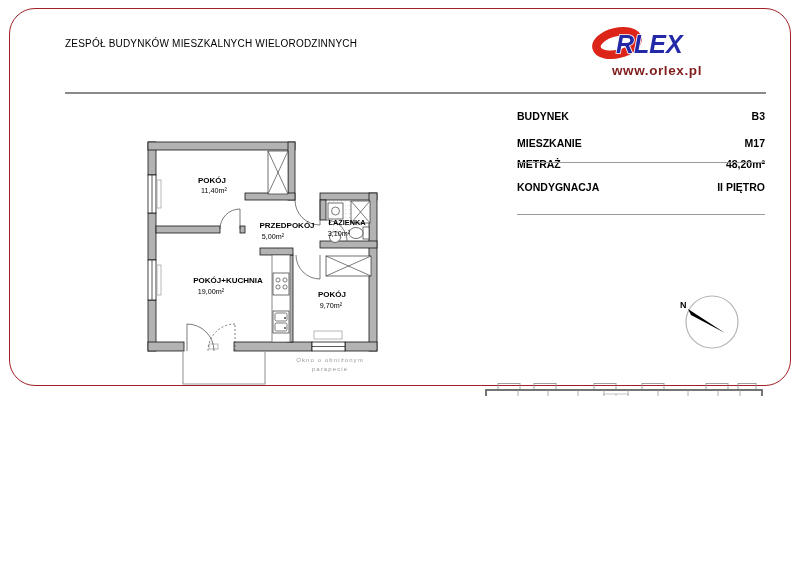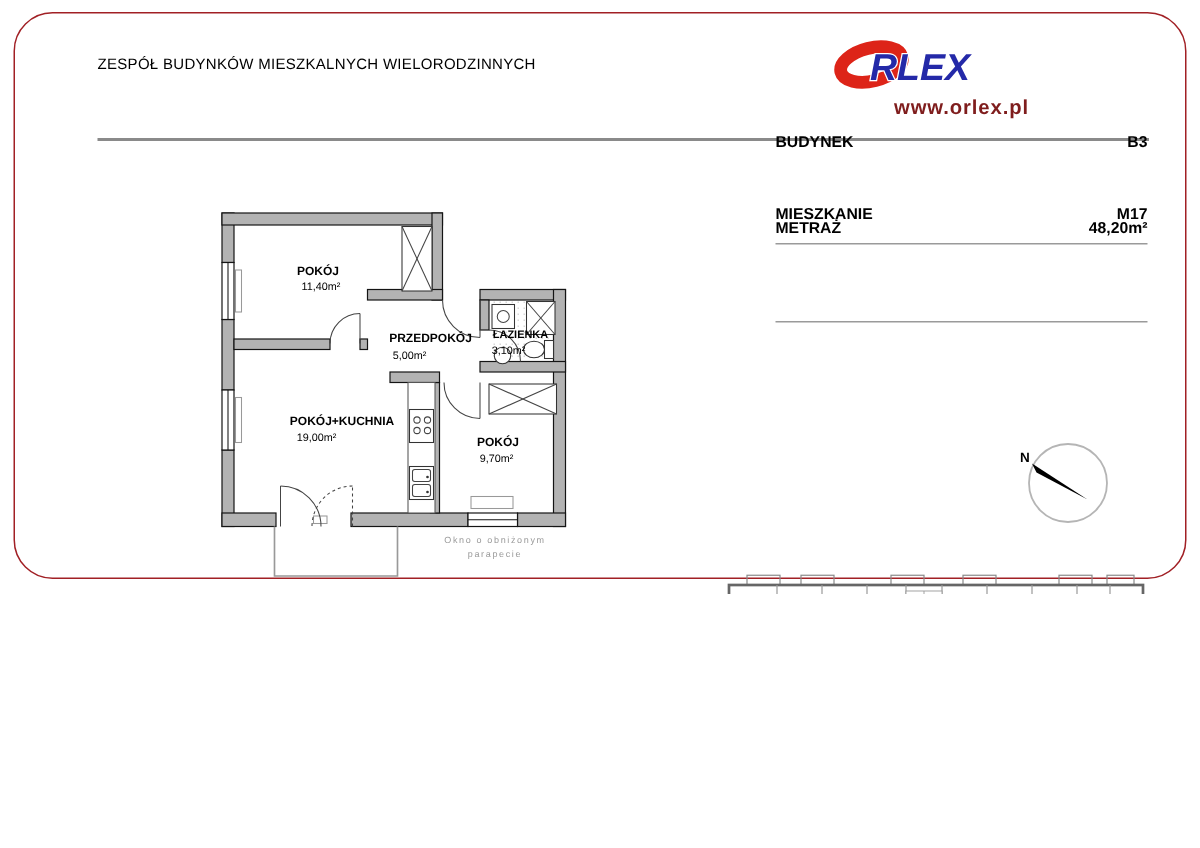--- a/index.html
+++ b/index.html
@@ -2,21 +2,21 @@
 <html><head>
 <meta charset="utf-8">
 <style>
   html,body{margin:0;padding:0;background:#fff;}
   .page{position:relative;width:800px;height:396px;background:#fff;overflow:hidden;
         font-family:"Liberation Sans",sans-serif;color:#000;}
   .border-frame{position:absolute;left:9px;top:8px;right:9px;bottom:10px;
         border:1.6px solid #a12025;border-radius:26px;pointer-events:none;}
   .header-title{position:absolute;left:65px;top:38px;font-size:10px;letter-spacing:.2px;color:#000;}
   .sep-line{position:absolute;left:65px;top:92px;width:701px;height:2px;background:#8a8a8a;}
-  .logo{position:absolute;left:556px;top:25px;width:130px;height:54px;text-align:right;}
+  .logo{position:absolute;left:592px;top:25px;width:130px;height:54px;text-align:center;}
   .logo-site{display:block;margin-top:-2px;font-size:13.5px;font-weight:bold;
         letter-spacing:.6px;color:#7f1d1d;}
   .info-row{position:absolute;left:517px;width:248px;display:flex;justify-content:space-between;
         font-size:10.5px;font-weight:bold;}
   .tline{position:absolute;left:517px;width:248px;height:1px;background:#9a9a9a;}
   .footer-note{position:absolute;left:470px;top:522px;width:310px;text-align:center;
         font-size:6.8px;color:#222;}
   svg text{font-family:"Liberation Sans",sans-serif;}
   .room-name{font-weight:bold;font-size:8px;fill:#000;}
   .room-area{font-size:7.2px;fill:#000;}
@@ -39,33 +39,37 @@
   <div class="logo">
     <svg width="130" height="36" viewBox="0 0 130 36">
       <ellipse cx="25" cy="18" rx="21" ry="11" transform="rotate(-14 25 18)" fill="none" stroke="#dd2418" stroke-width="8.5"></ellipse>
       <text x="24" y="28" font-size="25" font-style="italic" font-weight="bold" fill="#2429a8" stroke="#ffffff" stroke-width="1.6" paint-order="stroke">RLEX</text>
     </svg>
     <span class="logo-site">www.orlex.pl</span>
   </div>
 
   <div class="sep-line"></div>
 
-  <div class="info-row" style="top:89px;">
+  <div class="info-row" style="top:110px;">
     <span>BUDYNEK</span>
     <span>B3</span>
   </div>
   <div class="info-row" style="top:137px;">
     <span>MIESZKANIE</span>
     <span>M17</span>
   </div>
-  <div class="info-row" style="top:146px;">
+  <div class="info-row" style="top:158px;">
     <span>METRAŻ</span>
     <span>48,20m²</span>
   </div>
   <div class="tline" style="top:162px;"></div>
+  <div class="info-row" style="top:181px;">
+    <span>KONDYGNACJA</span>
+    <span>II PIĘTRO</span>
+  </div>
   <div class="tline" style="top:214px;"></div>
 
   <svg style="position:absolute;left:140px;top:128px;" width="260" height="272" viewBox="0 0 260 272">
     <defs>
       <pattern id="tile" width="4" height="4" patternUnits="userSpaceOnUse">
         <rect width="4" height="4" fill="#fff"></rect>
         <rect x="1" y="1" width="1" height="1" fill="#d9d9d9"></rect>
       </pattern>
     </defs>
 

